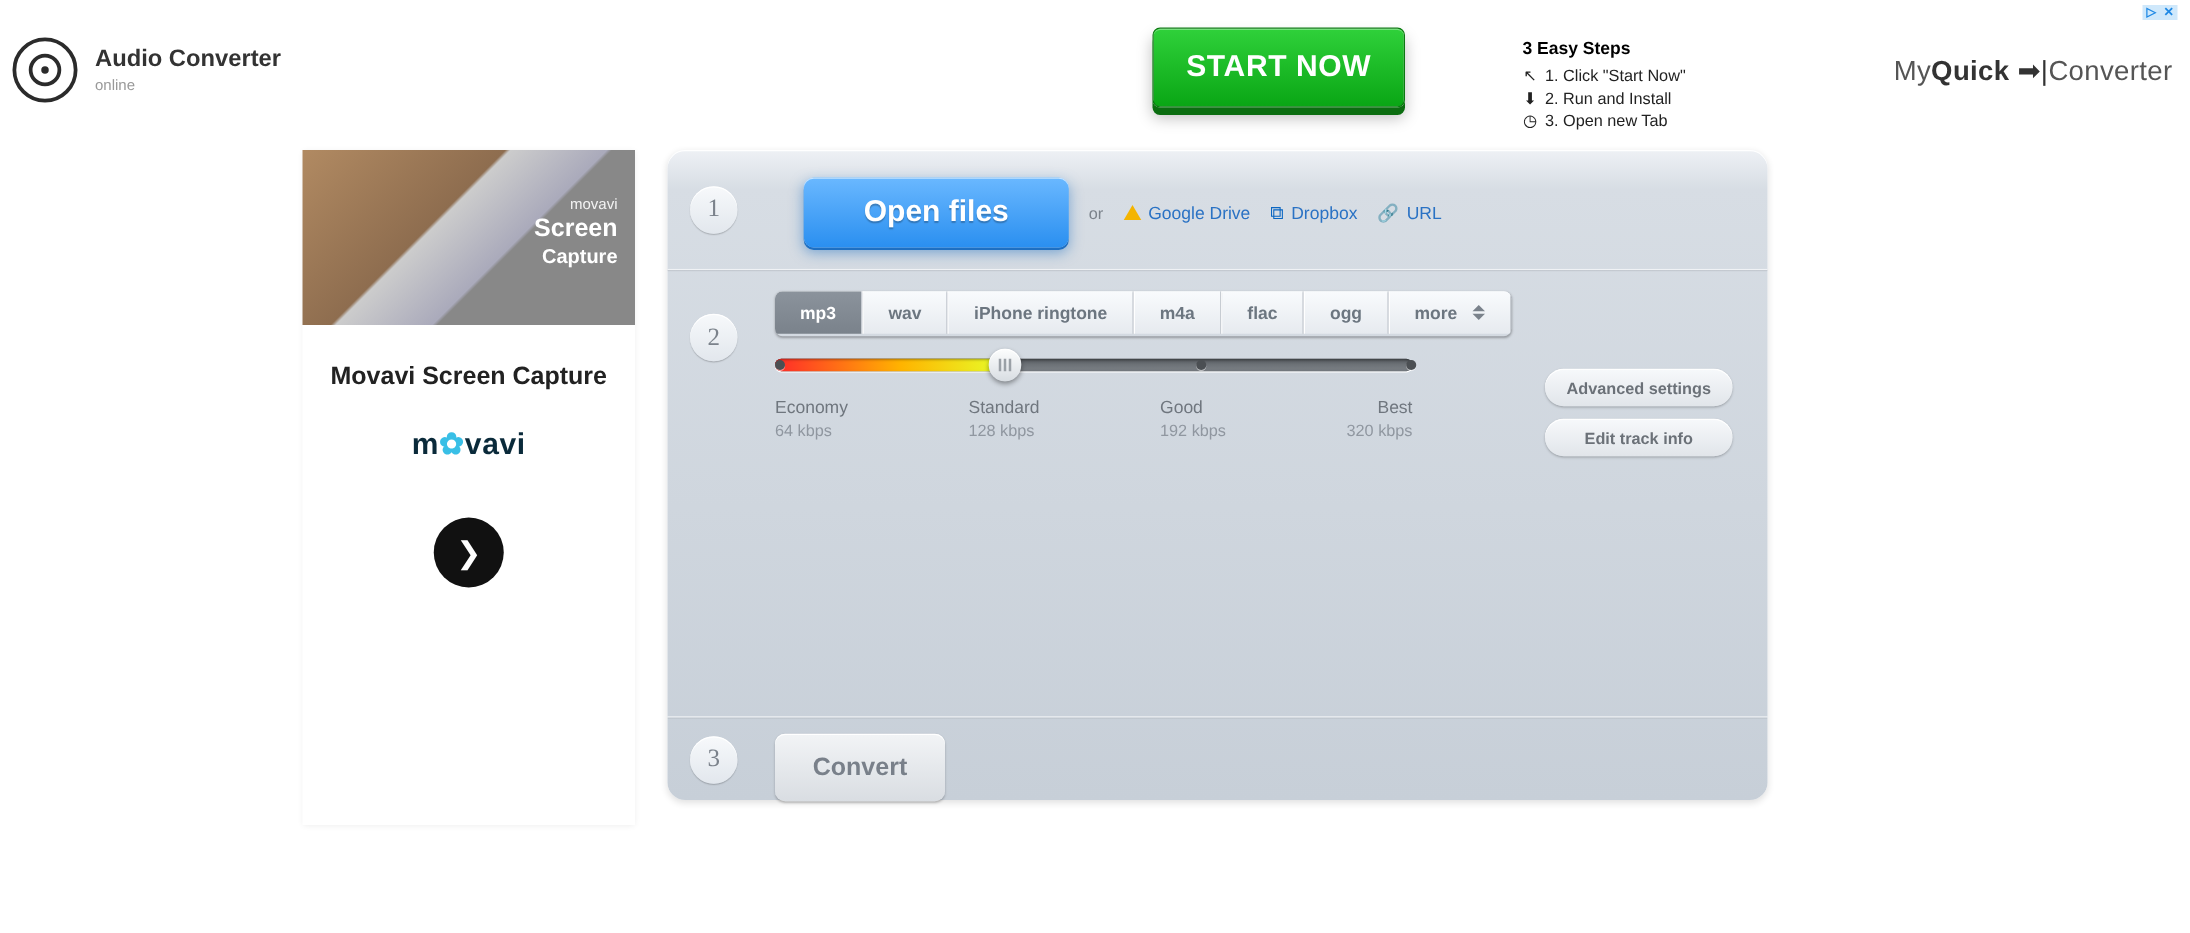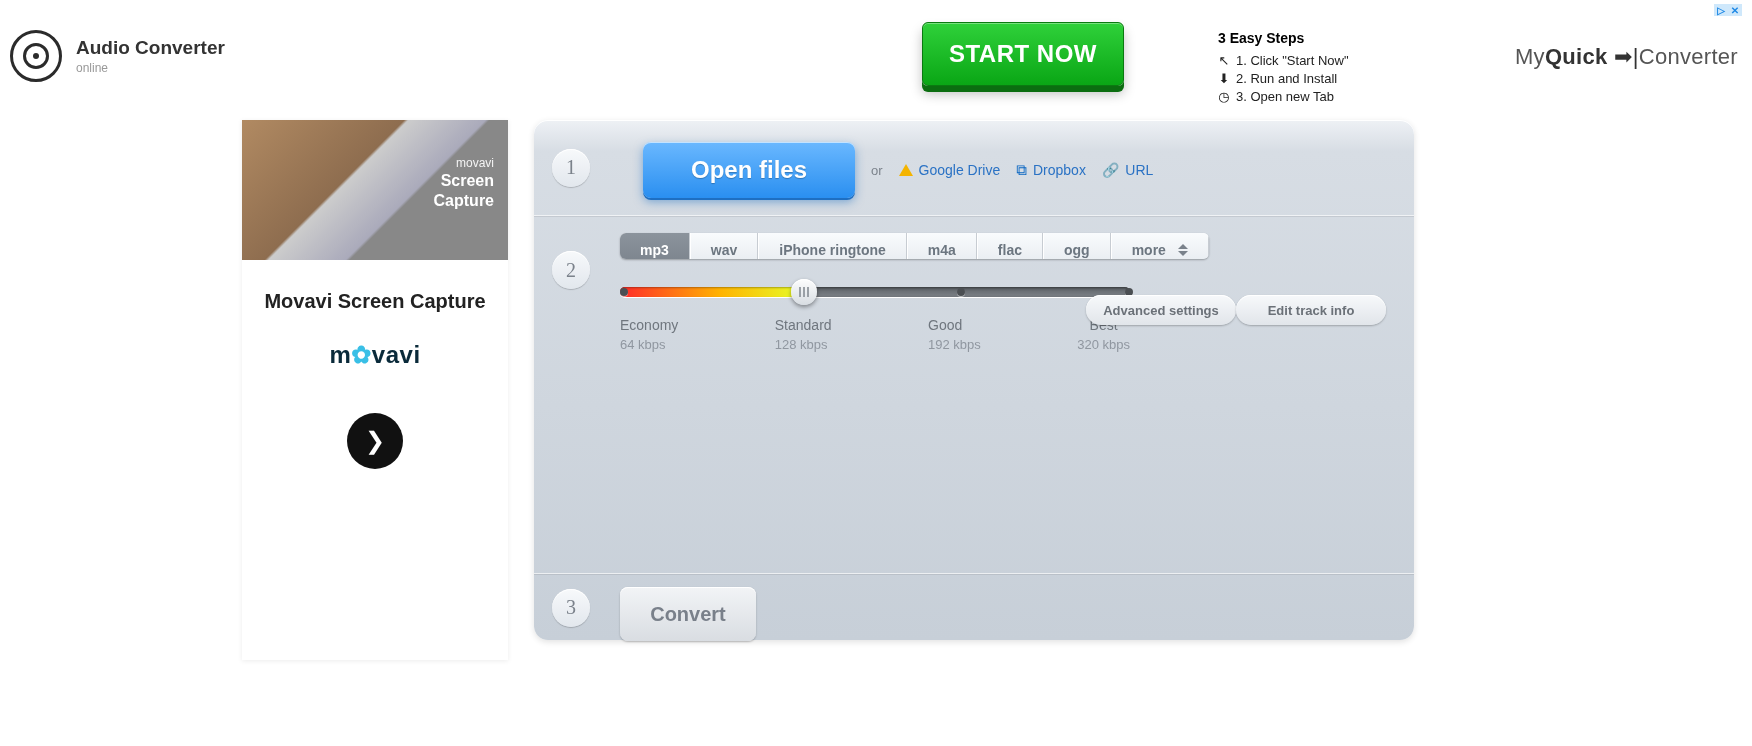--- a/index.html
+++ b/index.html
@@ -25,21 +25,21 @@
 .mq-brand { position:absolute; right:4px; top:40px; font-size:22px; color:#333; letter-spacing:.3px; }
 .mq-brand .light { font-weight:300; color:#555;}
 .mq-brand .bold  { font-weight:800; }
 
 
 .side-ad { position:absolute; left:242px; top:120px; width:266px; height:540px; box-shadow:0 1px 5px rgba(0,0,0,.08); background:#fff; }
 .side-ad .adchoice { right:2px; top:2px; }
 .side-ad .imgslot { width:100%; height:140px; background:linear-gradient(135deg,#b18a62,#8e6d4f 40%,#ccc 41%,#aab 60%,#888 61%); position:relative; overflow:hidden;}
 .side-ad .imgslot .caption { position:absolute; right:14px; top:36px; color:#fff; text-align:right; font-size:14px; line-height:1.25;}
 .side-ad .imgslot .caption .w1{ font-size:12px; opacity:.9;}
-.side-ad .imgslot .caption .w2{ font-weight:800; font-size:16px;}
+.side-ad .imgslot .caption .w2{ font-weight:800; font-size:20px;}
 .side-ad .imgslot .caption .w3{ font-weight:600; font-size:16px;}
 .side-ad .body { padding:22px 18px; text-align:center; }
 .side-ad .body h3 { font-size:20px; font-weight:700; color:#222; margin: 8px 0 28px;}
 .side-ad .body .brand { font-weight:700; font-size:24px; letter-spacing:.5px; color:#0a2a3a;}
 .side-ad .body .brand .accent{ color:#39bfe6;}
 .side-ad .body p { margin-top:54px; color:#6a6a6a; font-size:17px; line-height:1.5;}
 .side-ad .body .go { margin:44px auto 0; width:56px; height:56px; border-radius:50%; background:#111; color:#fff; display:flex; align-items:center; justify-content:center; font-size:24px; cursor:pointer;}
 
 
 .panel { position:absolute; left:534px; top:120px; width:880px; height:520px; border-radius:14px; background:linear-gradient(180deg,#eef1f5,#d7dde4 6%,#cfd6de 55%,#c7cfd8); box-shadow: inset 0 1px 0 #fff, 0 2px 6px rgba(0,0,0,.12); }
@@ -50,43 +50,43 @@
 .s1 .content { position:absolute; left:86px; top:22px; display:flex; align-items:center; gap:16px;}
 .open-files { width:212px; height:56px; border-radius:8px; background:linear-gradient(#6ab8ff,#2a8ff0); box-shadow: inset 0 1px 0 rgba(255,255,255,.6), 0 2px 0 #1e6fc2, 0 4px 10px rgba(30,111,194,.5); color:#fff; font-weight:800; font-size:24px; display:flex; align-items:center; justify-content:center; cursor:pointer; text-shadow:0 1px 1px rgba(0,0,0,.25);margin-left:23px;}
 .or { color:#7b828b; font-size:13px; }
 .src-link { display:inline-flex; align-items:center; gap:6px; color:#2a72c4; font-size:14px; cursor:pointer;}
 .gdrive-ico { width:0;height:0;border-left:7px solid transparent;border-right:7px solid transparent;border-bottom:12px solid #f4b400; position:relative; display:inline-block;}
 .gdrive-ico::after{content:"";position:absolute;left:-7px;top:12px;width:0;height:0;}
 .dbx-ico { color:#0a66c2; font-size:15px;}
 .url-ico { color:#666;}
 .s2 { height:358px; }
 .s2 .num { top:34px; transform:none;}
-.tabs { position:absolute; left:86px; top:16px; display:flex; height:26px; border-radius:6px; overflow:hidden; box-shadow: inset 0 1px 0 #fff, 0 1px 2px rgba(0,0,0,.3);}
+.tabs { position:absolute; left:86px; top:16px; display:flex; height:36px; border-radius:6px; overflow:hidden; box-shadow: inset 0 1px 0 #fff, 0 1px 2px rgba(0,0,0,.3);}
 .tab { padding:0 20px; height:34px; background:linear-gradient(#f9fbfd,#e6eaef); color:#6c7680; font-size:14px; font-weight:700; display:flex; align-items:center; border-right:1px solid #c7ccd2; border-left:1px solid #fff; cursor:pointer;}
 .tab:first-child{border-left:none;}
 .tab.active { background:linear-gradient(#8b939c,#7a828b); color:#fff; border-left:none;}
 .tab.more { display:flex; gap:12px; align-items:center;}
 .tab .chev { display:inline-flex; flex-direction:column; gap:2px;}
 .tab .chev span{ width:0;height:0;border-left:5px solid transparent;border-right:5px solid transparent;}
 .tab .chev .up{border-bottom:5px solid #7a828b;}
 .tab .chev .dn{border-top:5px solid #7a828b;}
 .quality-wrap { position:absolute; left:86px; top:70px; width:510px; }
 .quality-title { text-align:center; color:#7a828b; font-size:13px; font-weight:700; margin-bottom:8px;}
 .slider { position:relative; height:10px; border-radius:6px; background:linear-gradient(#5e6368,#7d8288); box-shadow: inset 0 1px 3px rgba(0,0,0,.5), 0 1px 0 #fff; }
 .slider .fill { position:absolute; left:0; top:0; bottom:0; width:36%; border-radius:6px 0 0 6px; background:linear-gradient(90deg,#ff2a2a,#ffb400 55%,#e6ff2a); box-shadow:inset 0 1px 2px rgba(0,0,0,.3);}
 .slider .dot  { position:absolute; top:50%; width:8px; height:8px; margin-top:-4px; border-radius:50%; background:#4b4f53; box-shadow:0 1px 0 rgba(255,255,255,.5);}
 .slider .handle{ position:absolute; top:50%; left:36%; width:26px; height:26px; margin:-13px 0 0 -13px; border-radius:50%; background:linear-gradient(#fdfefe,#d8dde2); box-shadow:0 2px 4px rgba(0,0,0,.4), inset 0 1px 0 #fff; display:flex; align-items:center; justify-content:center; cursor:pointer;}
 .slider .handle .lines{ display:flex; gap:2px;}
 .slider .handle .lines span{ width:2px; height:10px; background:#9aa0a6;}
 .ticks { display:flex; justify-content:space-between; margin-top:20px; font-size:14px; color:#6f767e;}
 .ticks .t { text-align:left; }
 .ticks .t:first-child{ text-align:left;}
-.ticks .t:last-child{ text-align:center;}
+.ticks .t:last-child{ text-align:right;}
 .ticks .t .sub{ font-size:13px; color:#9097a0; margin-top:4px;}
-.side-buttons { position:absolute; right:28px; top:78px; display:flex; flex-direction:row; }
+.side-buttons { position:absolute; right:28px; top:78px; display:flex; flex-direction:column; gap:10px;}
 .pill { width:150px; height:30px; border-radius:15px; background:linear-gradient(#f7f9fb,#e1e5ea); box-shadow: inset 0 1px 0 #fff, 0 1px 2px rgba(0,0,0,.25); color:#6b7178; font-size:13px; font-weight:700; display:flex; align-items:center; justify-content:center; cursor:pointer;}
 .s3 { height:66px; border-bottom:none; border-radius:0 0 14px 14px;}
 .s3 .num { top:50%; }
 .convert { position:absolute; left:86px; top:12px; height:54px; width:136px; border-radius:8px; background:linear-gradient(#f2f4f6,#d9dde2); box-shadow: inset 0 1px 0 #fff, 0 1px 2px rgba(0,0,0,.25); color:#79808a; font-weight:800; font-size:20px; display:flex; align-items:center; justify-content:center; cursor:pointer;}
 </style>
 </head>
 <body>
 
 <div class="logo-wrap">
   <div class="logo-icon"></div>

